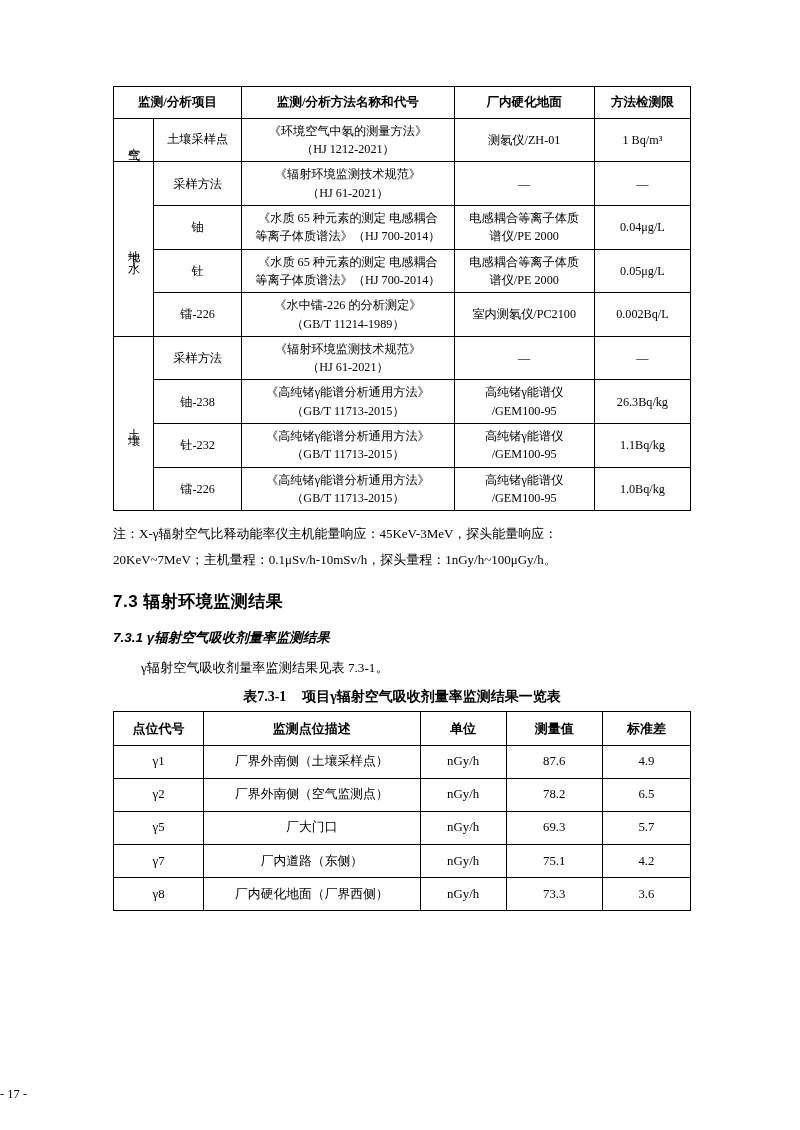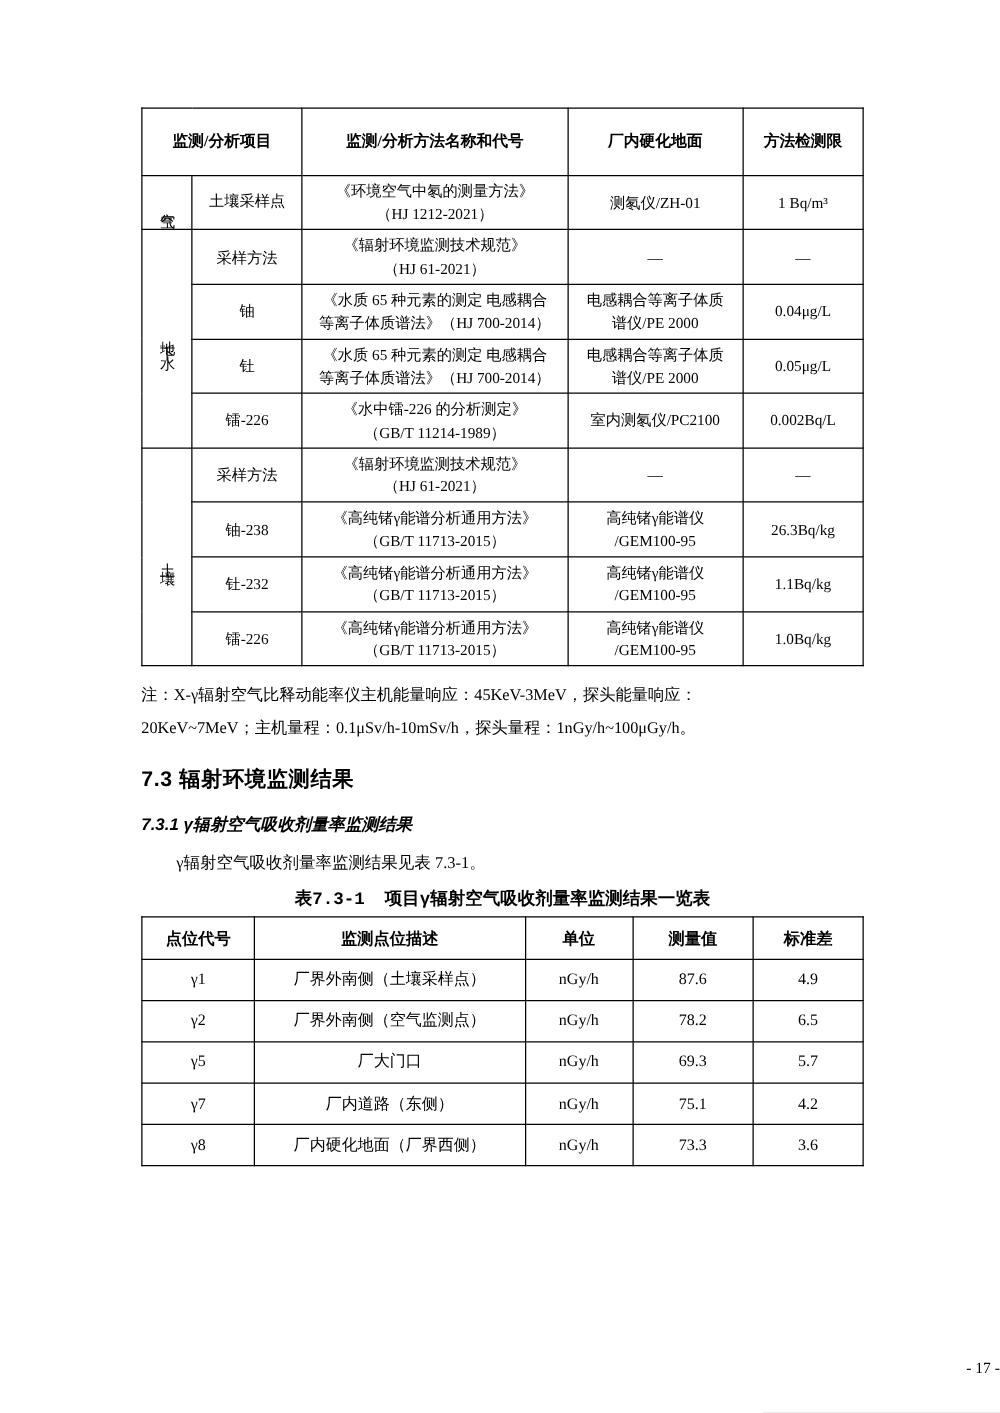--- a/index.html
+++ b/index.html
@@ -35,21 +35,21 @@
     font-size: 12.2px;
     line-height: 1.5;
     padding: 3px 2px;
     text-align: center;
     vertical-align: middle;
     font-weight: normal;
   }
   table.doc th {
     font-weight: bold;
     font-size: 12.6px;
-    padding: 17px 2px;
+    padding: 6px 2px;
   }
   .vert {
     letter-spacing: 1px;
   }
   .vert span {
     display: block;
     line-height: 1.25;
   }
   .cellmulti div {
     line-height: 1.5;
@@ -80,39 +80,39 @@
     font-style: italic;
   }
   p.para {
     font-size: 13.2px;
     line-height: 1.9;
     margin: 8px 0 8px 0;
     text-indent: 28px;
   }
   .tabcap {
     text-align: center;
-    font-family: Liberation Mono, monospace;
+    font-family: Liberation Serif, serif;
     font-weight: bold;
     font-size: 14px;
     margin: 0 0 5px 0;
   }
   .tabcap .capnum { margin-right: 16px; }
 
   table.res td, table.res th {
     font-size: 12.8px;
     padding: 6.5px 2px;
   }
   table.res th { font-size: 13px; }
 
   .footer {
     position: absolute;
     left: 0;
     right: 0;
     bottom: 28px;
-    text-align: right;
+    text-align: left;
     font-size: 12.5px;
     font-family: "Liberation Serif", serif;
   }
 </style>
 </head>
 <body>
 
 <div class="page">
   <div class="content">
 

